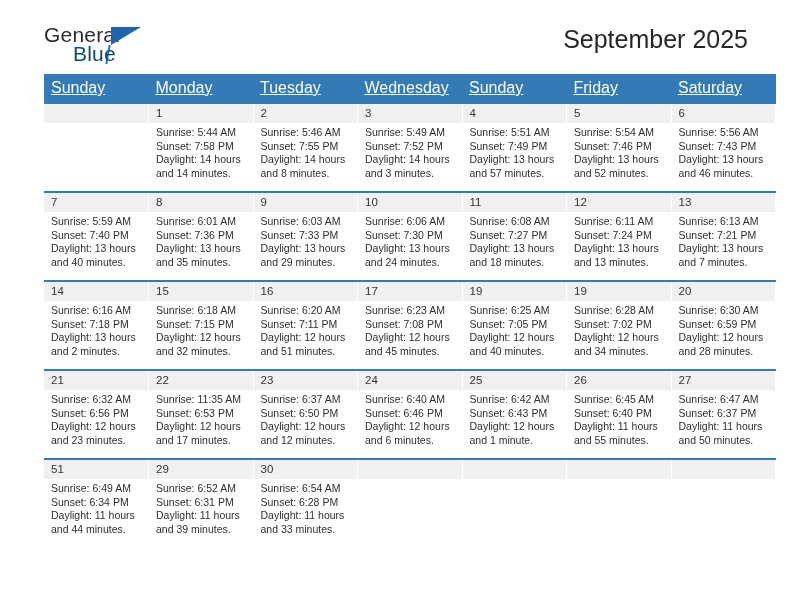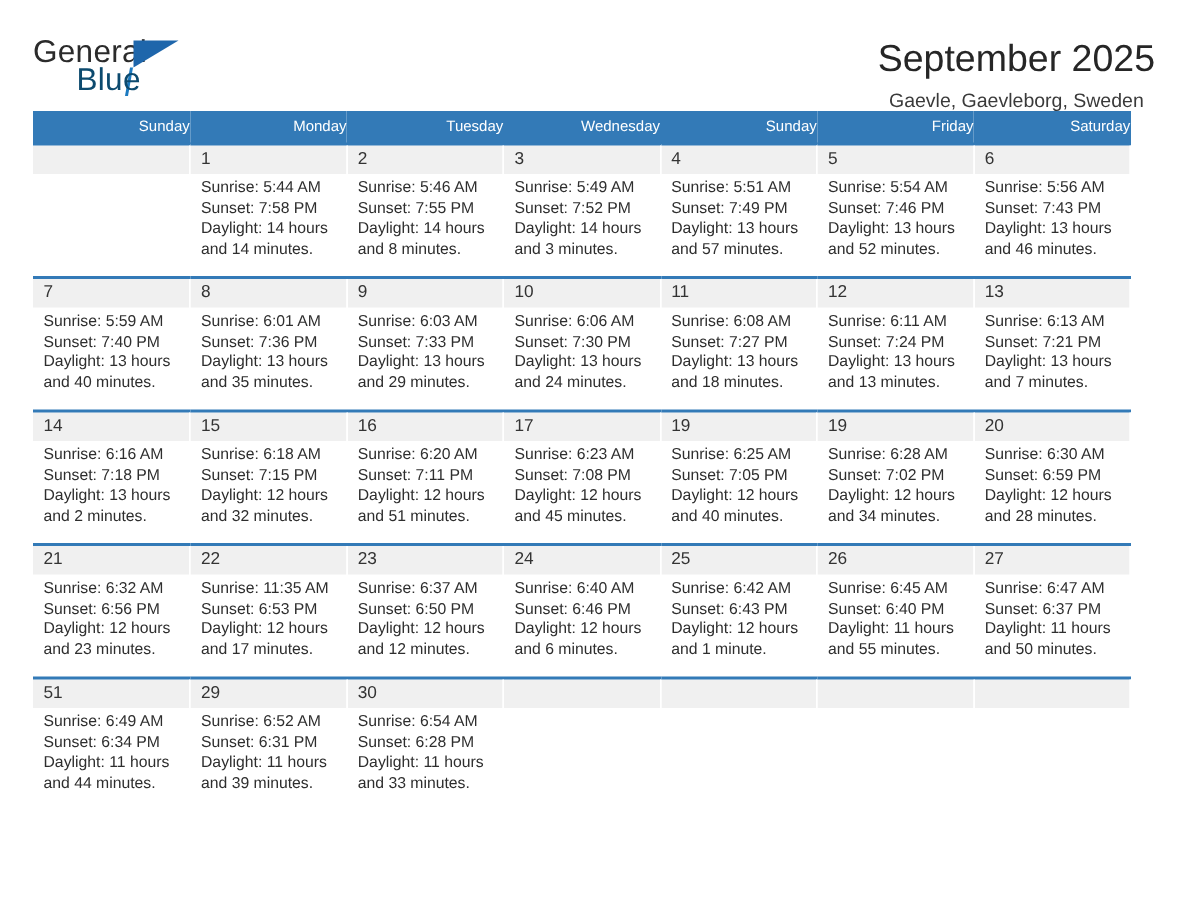--- a/index.html
+++ b/index.html
@@ -12,21 +12,21 @@
     height: 612px;
     font-family: "Liberation Sans", sans-serif;
     color: #222222;
     overflow: hidden;
   }
   .page {
     position: relative;
     width: 792px;
     height: 612px;
     box-sizing: border-box;
-    padding: 0 22px;
+    padding: 0 44px;
   }
 
   
   .header {
     display: flex;
     align-items: flex-start;
     justify-content: space-between;
     height: 74px;
     padding-top: 24px;
     box-sizing: border-box;
@@ -95,27 +95,28 @@
 
   
   .calendar {
     width: 732px;
     border-collapse: collapse;
     table-layout: fixed;
   }
   .dow-row th {
     background: #337ab7;
     color: #ffffff;
-    font-size: 10px;
+    font-size: 16px;
     font-weight: normal;
-    text-align: right;
+    text-align: left;
     padding: 5px 0 5px 7px;
     height: 19px;
     box-sizing: border-box;
     border: none;
+    text-decoration: underline;
   }
   .week-row td {
     vertical-align: top;
     padding: 0;
     border-top: 2px solid #337ab7;
     border-right: 1px solid #ffffff;
     height: 89px;
     box-sizing: border-box;
     background: #ffffff;
   }
@@ -153,21 +154,20 @@
 
     <div class="brand">
       <span class="brand-general">General</span>
       <span class="brand-tri"></span>
       <span class="brand-bar"></span>
       <span class="brand-blue">Blue</span>
     </div>
 
     <div class="titles">
       <div class="cal-title">September 2025</div>
-      <div class="cal-subtitle">Gaevle, Gaevleborg, Sweden</div>
     </div>
 
   </div>
 
   <table class="calendar">
     <thead>
       <tr class="dow-row">
         <th>Sunday</th>
         <th>Monday</th>
         <th>Tuesday</th>

